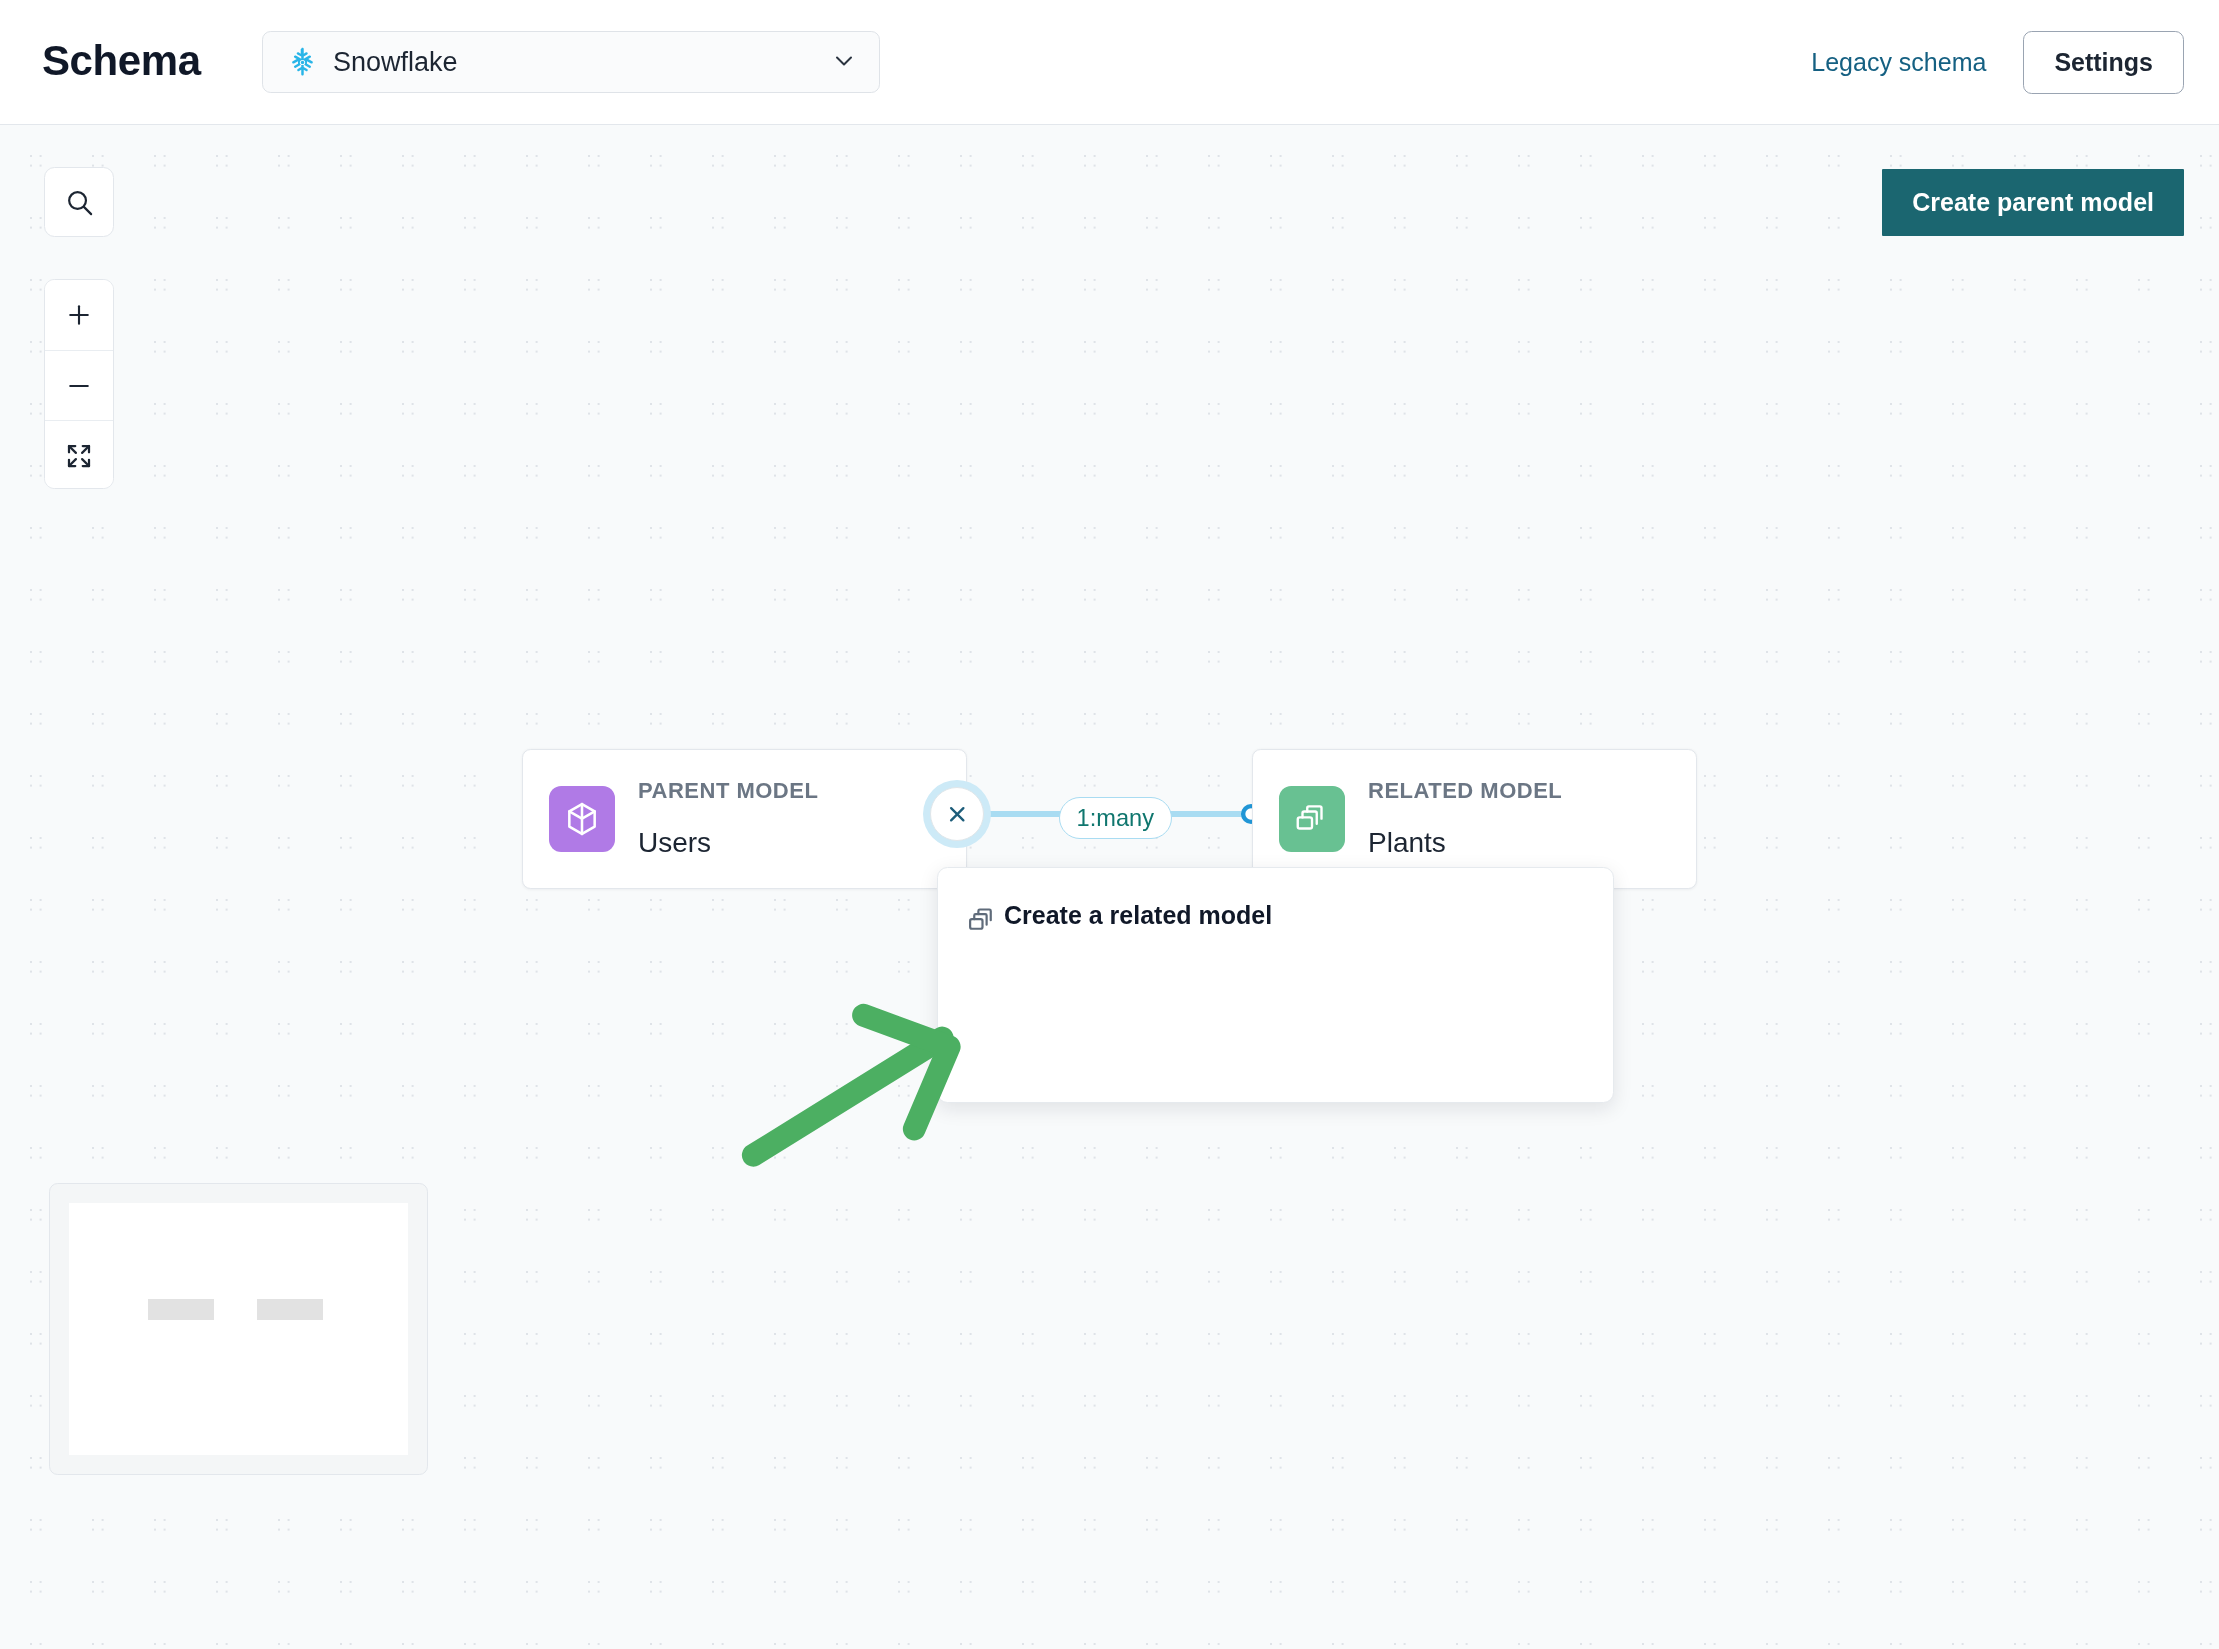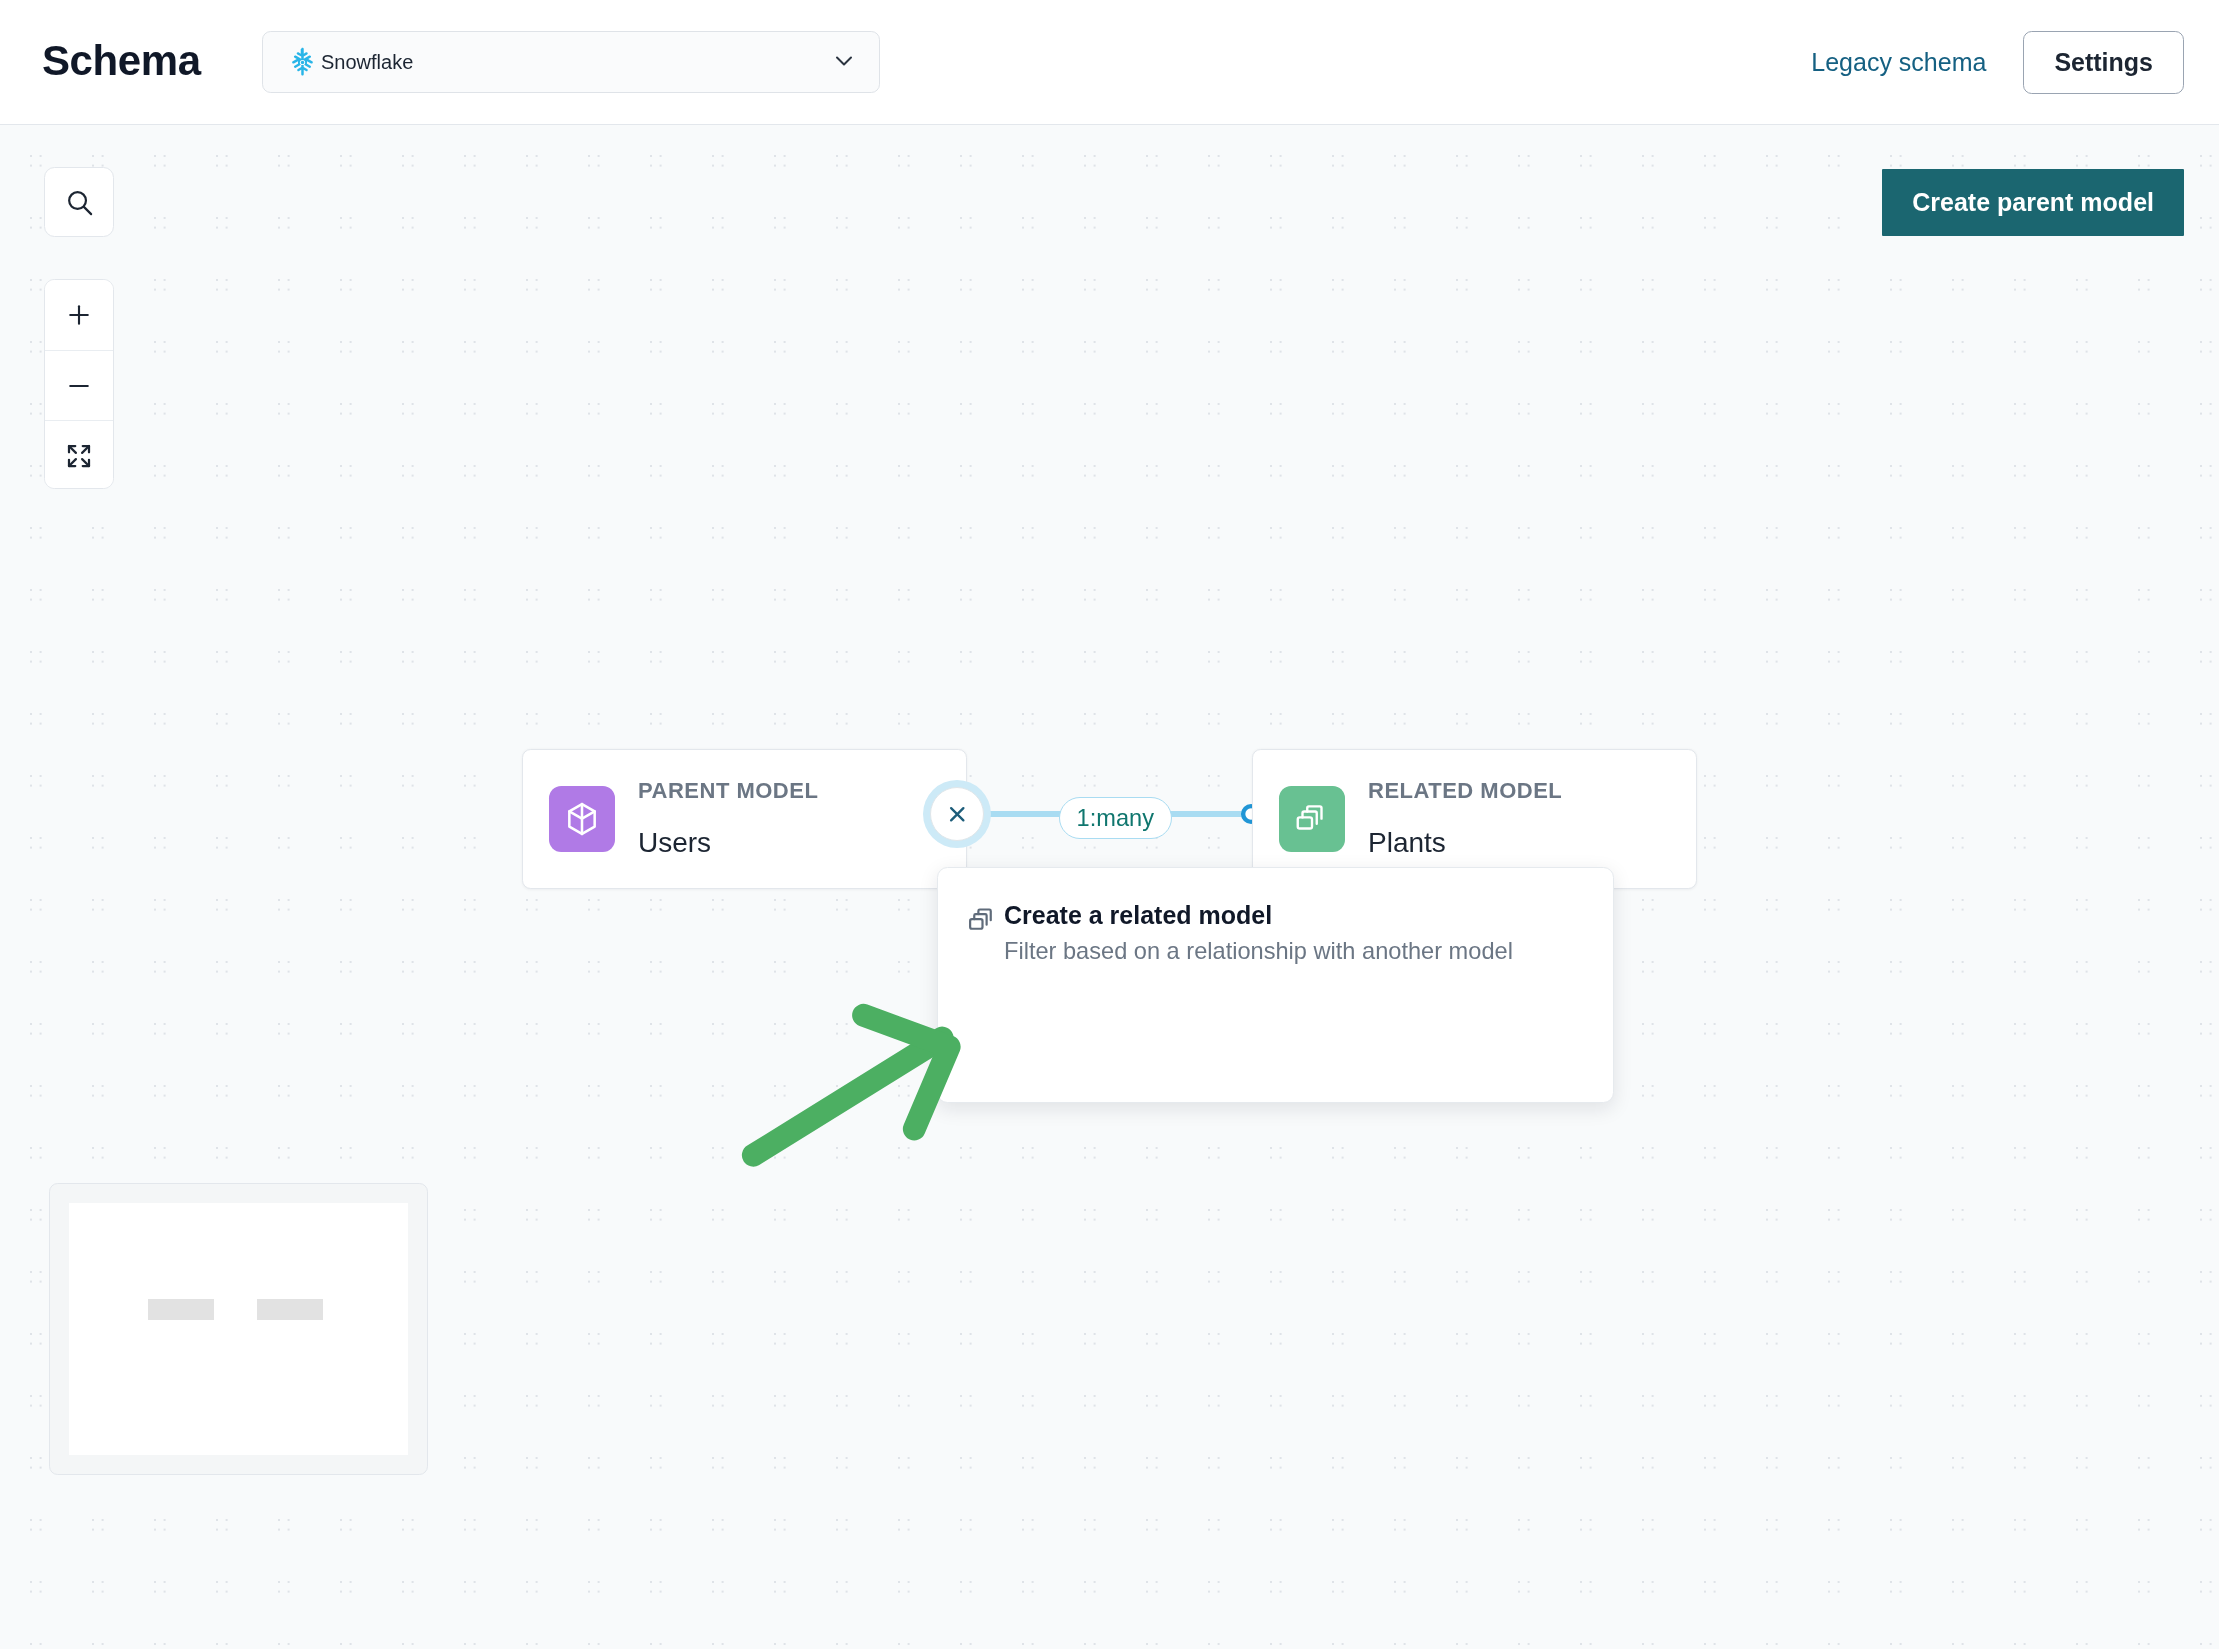--- a/index.html
+++ b/index.html
@@ -28,21 +28,21 @@
     width: 618px; height: 62px;
     background: #fafbfc;
     border: 0.9px solid #dfe3e8;
     border-radius: 8.7px;
     display: flex; align-items: center;
     padding: 0 21px 0 23px;
     cursor: pointer;
   }
   #source-select .sf-icon { width: 33px; height: 33px; flex: 0 0 33px; }
   #source-select .sel-label {
-    margin-left: 2px; font-size: 20px; color: #1c2532; font-weight: 400;
+    margin-left: 14px; font-size: 27px; color: #1c2532; font-weight: 400;
   }
   #source-select .chev { margin-left: auto; }
 
   .hdr-right { position: absolute; right: 35px; top: 0; height: 125px; display: flex; align-items: center; gap: 0; }
   #legacy-schema-link {
     font-size: 25px; color: #156082; text-decoration: none; font-weight: 400;
     margin-right: 37px; cursor: pointer;
   }
   #settings-button {
     height: 63px; padding: 0 30px;
@@ -313,21 +313,20 @@
   <div class="menu-item">
     <span class="mi-icon">
       <svg width="33" height="33" viewBox="0 0 24 24" fill="none" stroke="#5f6b7a" stroke-width="1.6" stroke-linejoin="round" stroke-linecap="round">
         <rect x="3" y="11" width="9" height="7" rx="1.3"></rect>
         <path d="M6 11V8.3c0-.5.4-1 1-1h7c.6 0 1 .5 1 1V15"></path>
         <path d="M9 7.3V5c0-.6.5-1 1-1h7c.6 0 1 .4 1 1v6.8"></path>
       </svg>
     </span>
     <span class="mi-body">
       <span class="mi-title" style="display:block">Create a related model</span>
-      <span class="mi-sub" style="display:block">Filter based on a relationship with another model</span>
     </span>
   </div>
 
 
 </div>
 
 <svg id="annotation-arrow" viewBox="0 0 280 200">
   <g stroke="#4caf62" stroke-width="26" fill="none" stroke-linecap="round">
     <line x1="22" y1="182" x2="238" y2="48"></line>
     <polyline points="148,22 246,58 206,152" stroke-linejoin="round"></polyline>

